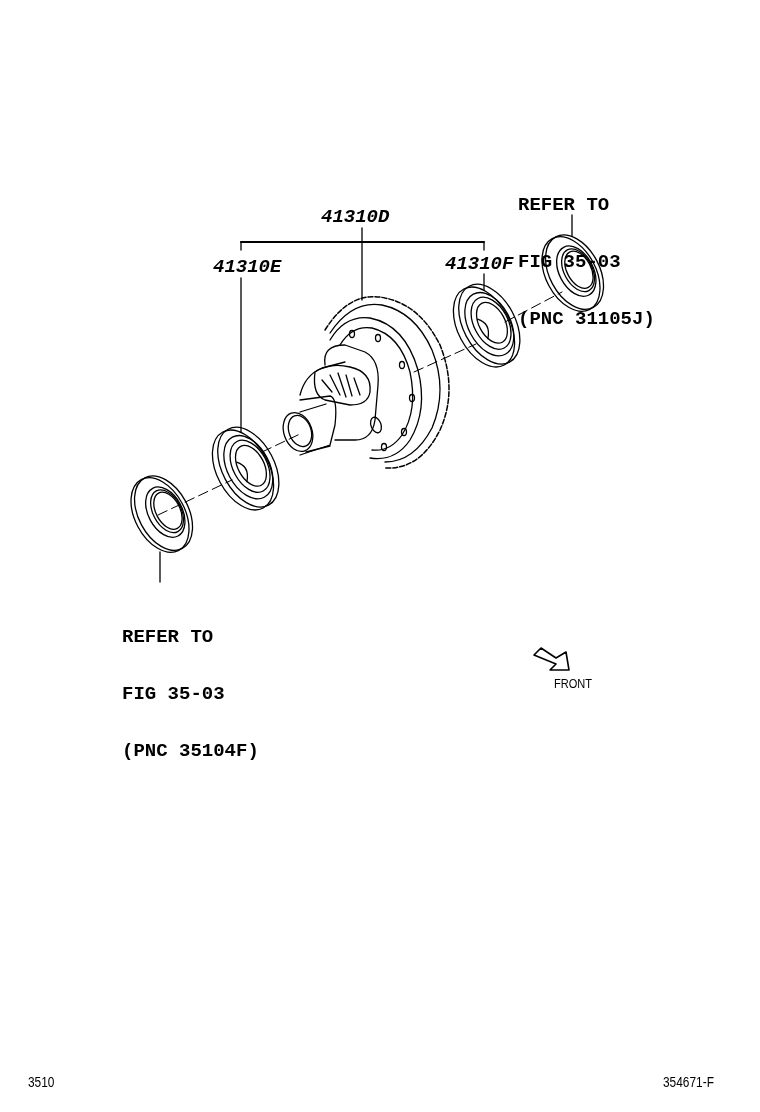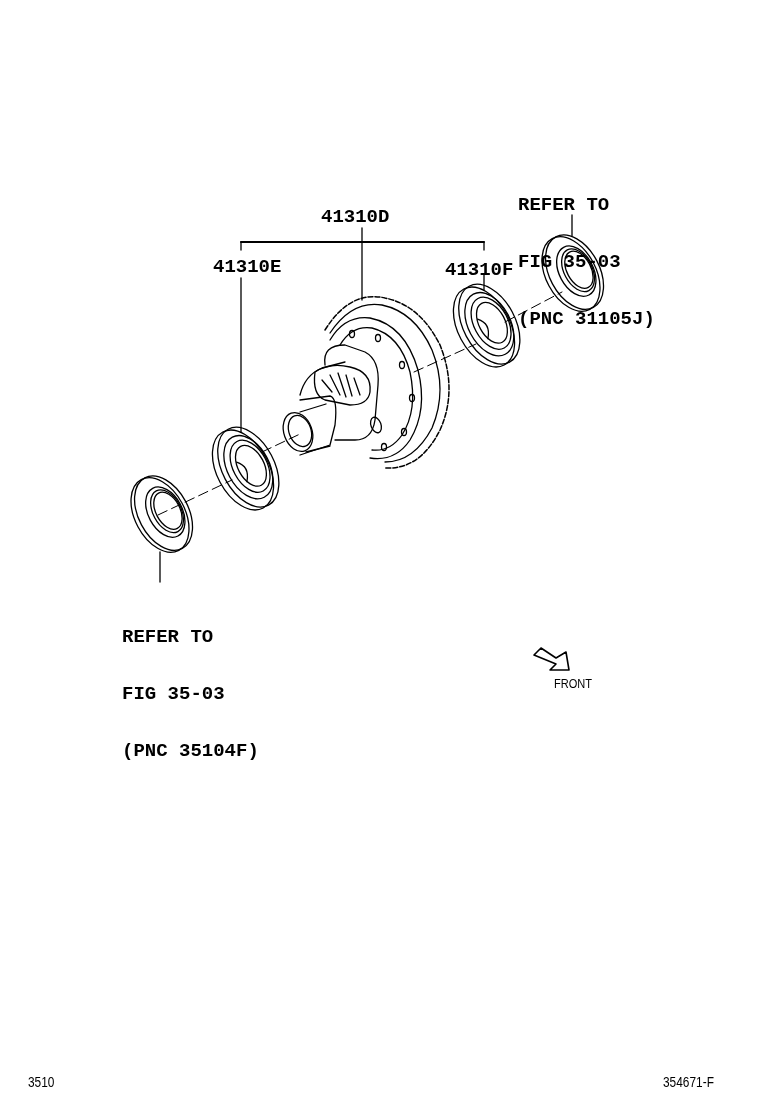--- a/index.html
+++ b/index.html
@@ -1,19 +1,19 @@
 <!DOCTYPE html>
 <html><head>
   <meta charset="utf-8">
   <style>
     html, body { margin: 0; padding: 0; background: #ffffff; }
     body { width: 760px; height: 1112px; position: relative; overflow: hidden; font-family: "DejaVu Sans Mono", monospace; color: #000; }
     .canvas { position: absolute; left: 0; top: 0; width: 760px; height: 1112px; }
     .lbl { position: absolute; font-family: "Liberation Mono", "DejaVu Sans Mono", monospace; font-weight: bold; color: #000; white-space: pre; line-height: 19px; }
-    .part-no { font-size: 19px; letter-spacing: 0px; }
+    .part-no { font-size: 19px; letter-spacing: 0px; font-style: italic; }
     .ref { font-size: 19px; line-height: 19px; }
     .small { position: absolute; font-family: "Liberation Sans", "DejaVu Sans", sans-serif; font-size: 13px; color: #000; transform: scaleX(0.85); transform-origin: left top; }
     .foot { position: absolute; font-family: "Liberation Sans", "DejaVu Sans", sans-serif; font-size: 14px; color: #000; transform: scaleX(0.85); transform-origin: left top; }
   </style>
 </head>
 <body>
 
 <svg class="canvas" viewBox="0 0 760 1112" xmlns="http://www.w3.org/2000/svg">
   <g fill="none" stroke="#000" stroke-width="1.3" stroke-linecap="round" stroke-linejoin="round">
 
@@ -103,21 +103,21 @@
     </g>
 
     <g stroke-width="1.6">
       <path d="M534,655 L541,648 L556,658 L566,652 L569,670 L550,670 L556,664 Z"></path>
     </g>
   </g>
 </svg>
 
 <div class="lbl part-no" style="left:321px; top:208px;">41310D</div>
 <div class="lbl part-no" style="left:206px; top:258px;margin-left:7px;">41310E</div>
-<div class="lbl part-no" style="left:445px; top:261px;">41310F</div>
+<div class="lbl part-no" style="left:445px; top:255px;">41310F</div>
 
 <div class="lbl ref" style="left:518px; top:158px;">
   <div>REFER TO</div>
   <div>FIG 35-03</div>
   <div>(PNC 31105J)</div>
 </div>
 
 <div class="lbl ref" style="left:122px; top:590px;">
   <div>REFER TO</div>
   <div>FIG 35-03</div>

